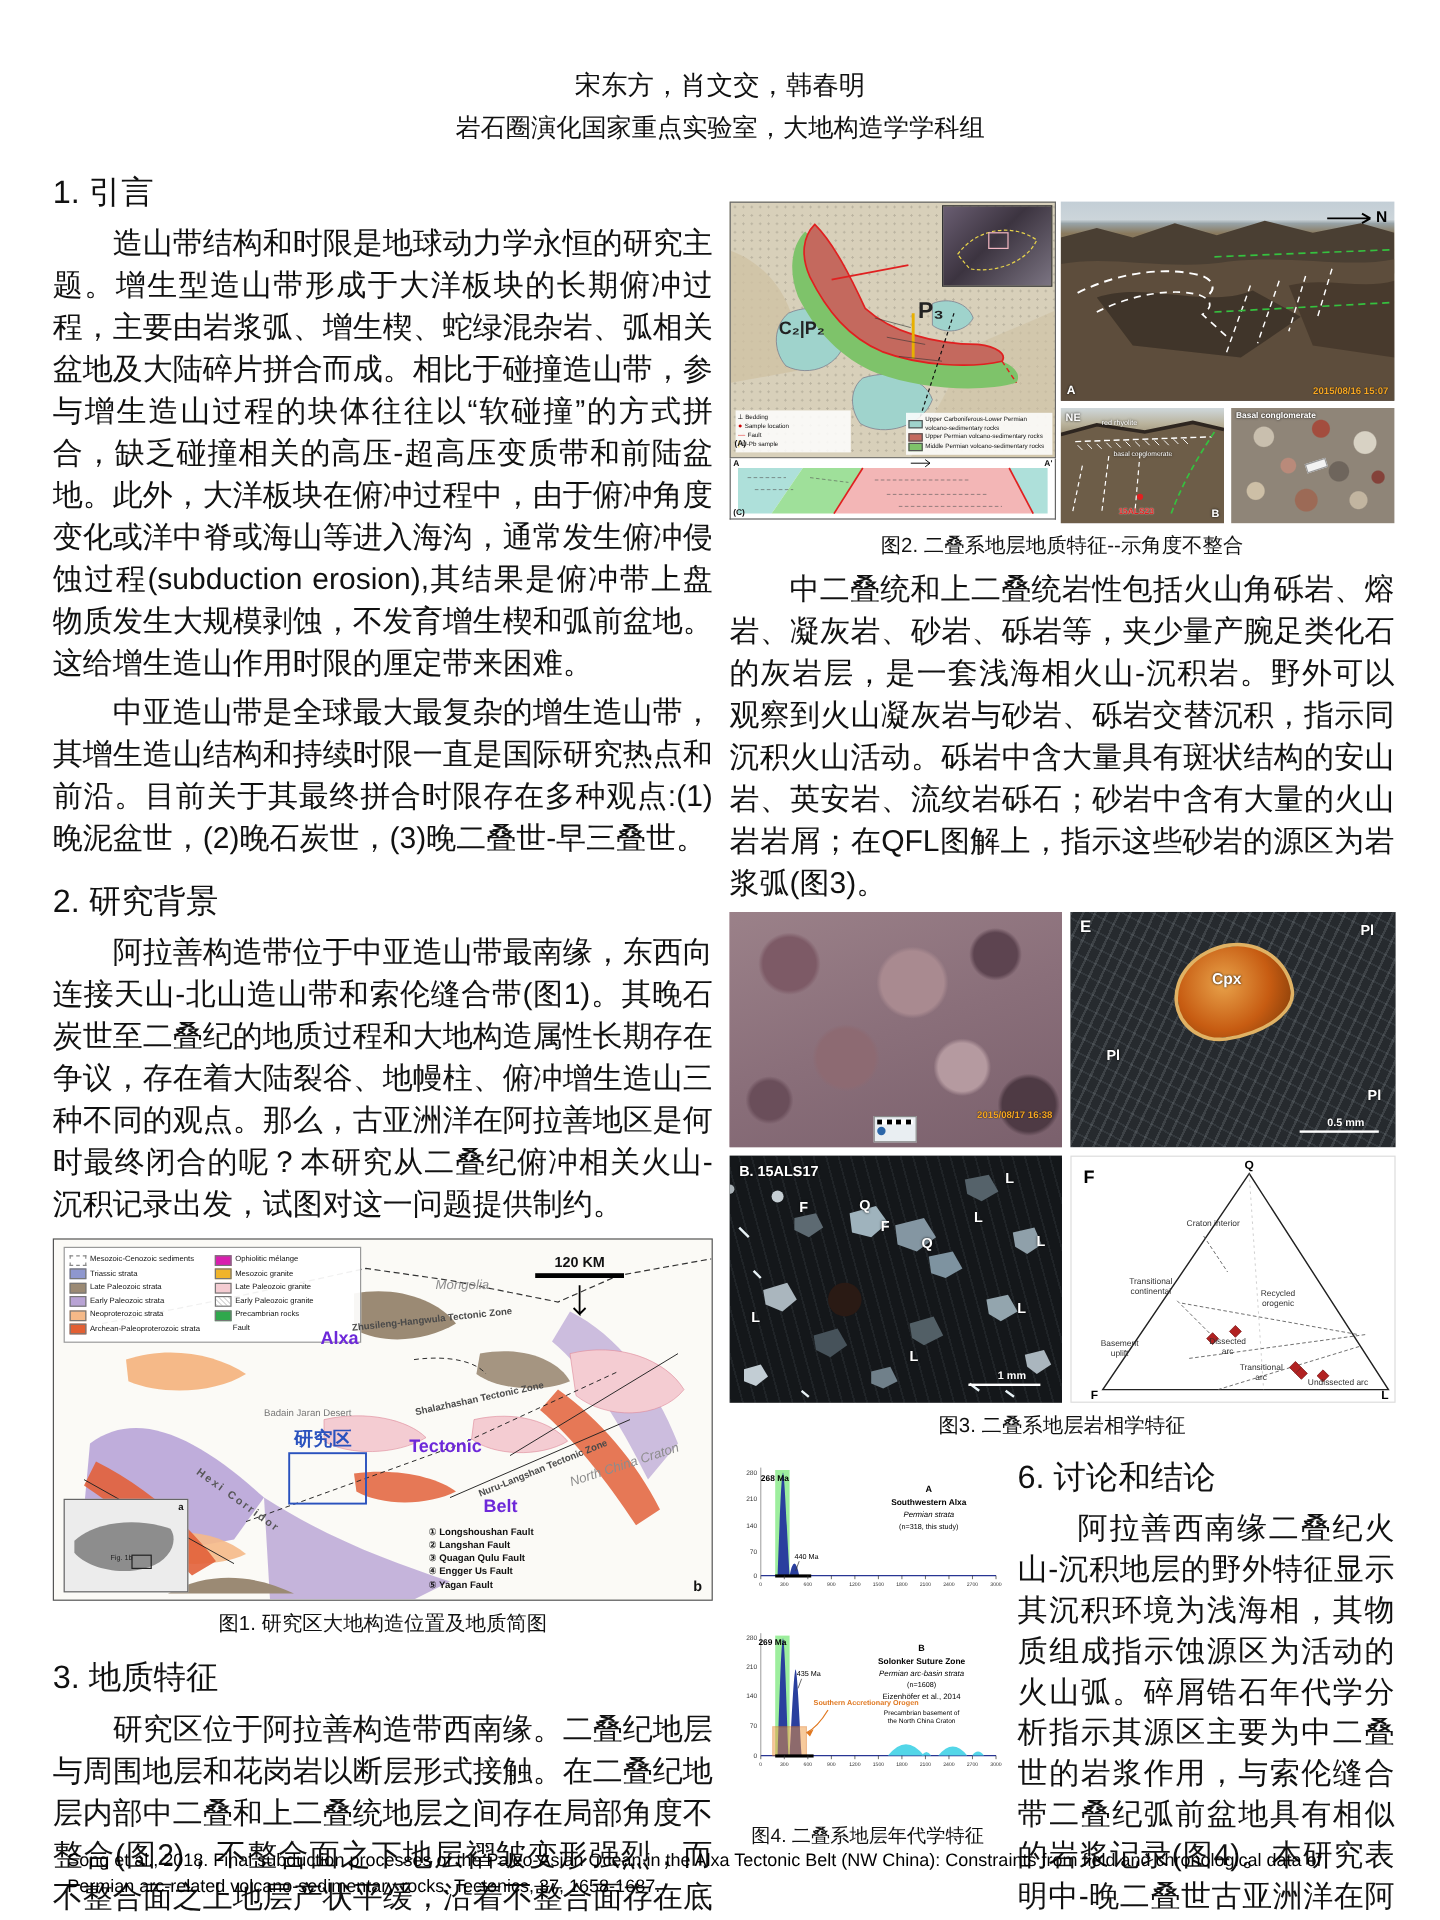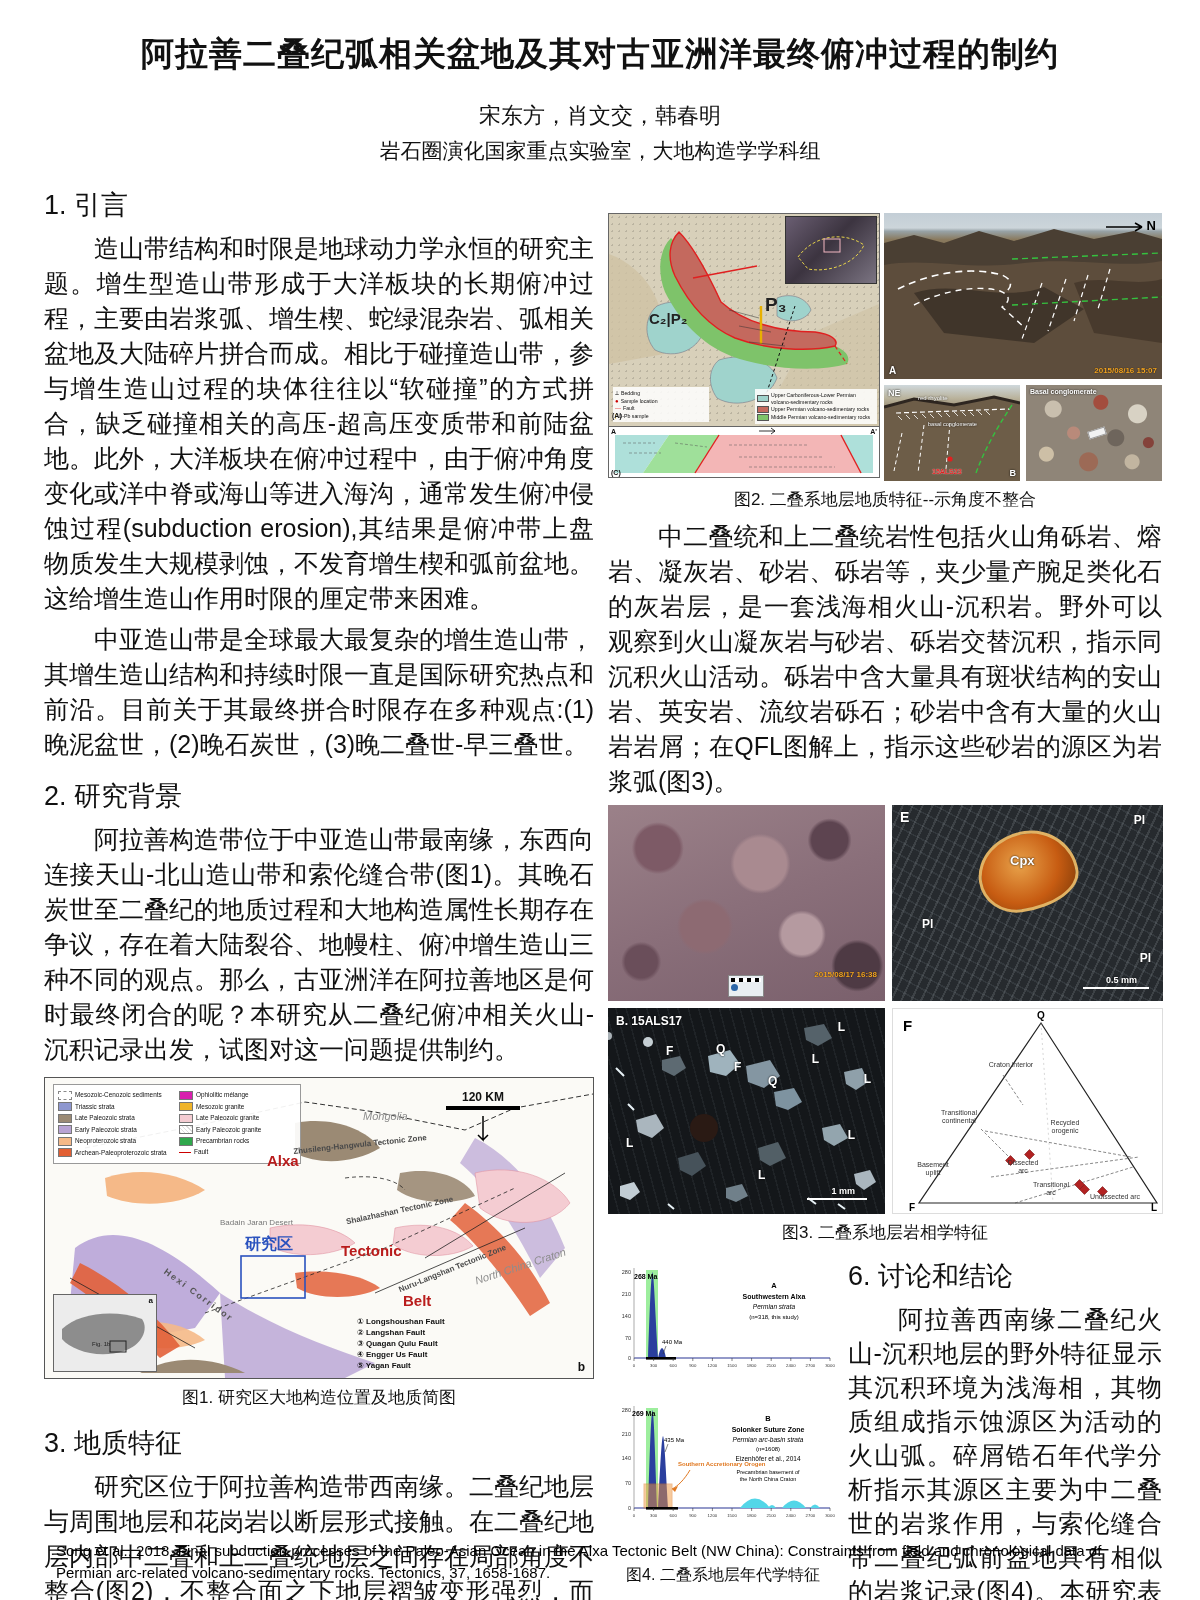--- a/index.html
+++ b/index.html
@@ -29,21 +29,21 @@
   .f1 .colm.L .f1-li:nth-child(3) .f1-sw{background:#9b8a74;}
   .f1 .colm.L .f1-li:nth-child(4) .f1-sw{background:#b8a3d4;}
   .f1 .colm.L .f1-li:nth-child(5) .f1-sw{background:#f5b988;}
   .f1 .colm.L .f1-li:nth-child(6) .f1-sw{background:#e25f33;}
   .f1 .colm.R .f1-li:nth-child(1) .f1-sw{background:#d81fae;}
   .f1 .colm.R .f1-li:nth-child(2) .f1-sw{background:#f0b429;}
   .f1 .colm.R .f1-li:nth-child(3) .f1-sw{background:#f4ccd2;}
   .f1 .colm.R .f1-li:nth-child(4) .f1-sw{background:repeating-linear-gradient(45deg,#ddd 0 1px,#fff 1px 3px);}
   .f1 .colm.R .f1-li:nth-child(5) .f1-sw{background:#2fa84c;}
   .f1 .colm.R .f1-li:nth-child(6) .f1-sw{background:linear-gradient(#fff 45%,#c00 45%,#c00 55%,#fff 55%);border:none;}
-  .f1-red{color:#b91c1c;font-weight:bold;font-size:15px;}
+  .f1-red{color:#6d28d9;font-weight:bold;font-size:15px;}
   .f1-zone{color:#4a4a4a;font-weight:bold;font-size:8px;white-space:nowrap;}
   .f1-gray{color:#8d8d8d;font-style:italic;font-size:11px;}
   .f1-faults{font-size:8px;font-weight:bold;line-height:11px;color:#111;}
   .f1-study{color:#2a52be;font-weight:bold;font-size:16px;}
   .f1-inset{left:8px;top:216px;width:102px;height:76px;background:#ececec;border:1px solid #666;}
   .f1-scale{font-size:12px;font-weight:bold;text-align:center;}
   .f1-scalebar{width:74px;height:4px;background:#000;margin:2px auto 0;}
   
   .f2{width:554px;height:268px;display:flex;gap:6px;}
   .f2-left{position:relative;width:270px;height:268px;flex:none;}
@@ -84,21 +84,20 @@
   .disc p.body{line-height:34px;}
   footer{position:absolute;left:56px;right:50px;bottom:16px;font-size:15px;line-height:22px;color:#000000;}
   .cap4{font-size:16px;}
 </style>
 </head>
 <body>
 
 <div class="page">
 
   <header>
-    <div class="title">阿拉善二叠纪弧相关盆地及其对古亚洲洋最终俯冲过程的制约</div>
     <div class="authors">宋东方，肖文交，韩春明</div>
     <div class="affil">岩石圈演化国家重点实验室，大地构造学学科组</div>
   </header>
 
   <div class="columns">
 
     <div class="col-left">
       <h2 class="sec">1. 引言</h2>
       <p class="body">造山带结构和时限是地球动力学永恒的研究主题。增生型造山带形成于大洋板块的长期俯冲过程，主要由岩浆弧、增生楔、蛇绿混杂岩、弧相关盆地及大陆碎片拼合而成。相比于碰撞造山带，参与增生造山过程的块体往往以“软碰撞”的方式拼合，缺乏碰撞相关的高压-超高压变质带和前陆盆地。此外，大洋板块在俯冲过程中，由于俯冲角度变化或洋中脊或海山等进入海沟，通常发生俯冲侵蚀过程(subduction erosion),其结果是俯冲带上盘物质发生大规模剥蚀，不发育增生楔和弧前盆地。这给增生造山作用时限的厘定带来困难。</p>
       <p class="body">中亚造山带是全球最大最复杂的增生造山带，其增生造山结构和持续时限一直是国际研究热点和前沿。目前关于其最终拼合时限存在多种观点:(1)晚泥盆世，(2)晚石炭世，(3)晚二叠世-早三叠世。</p>

